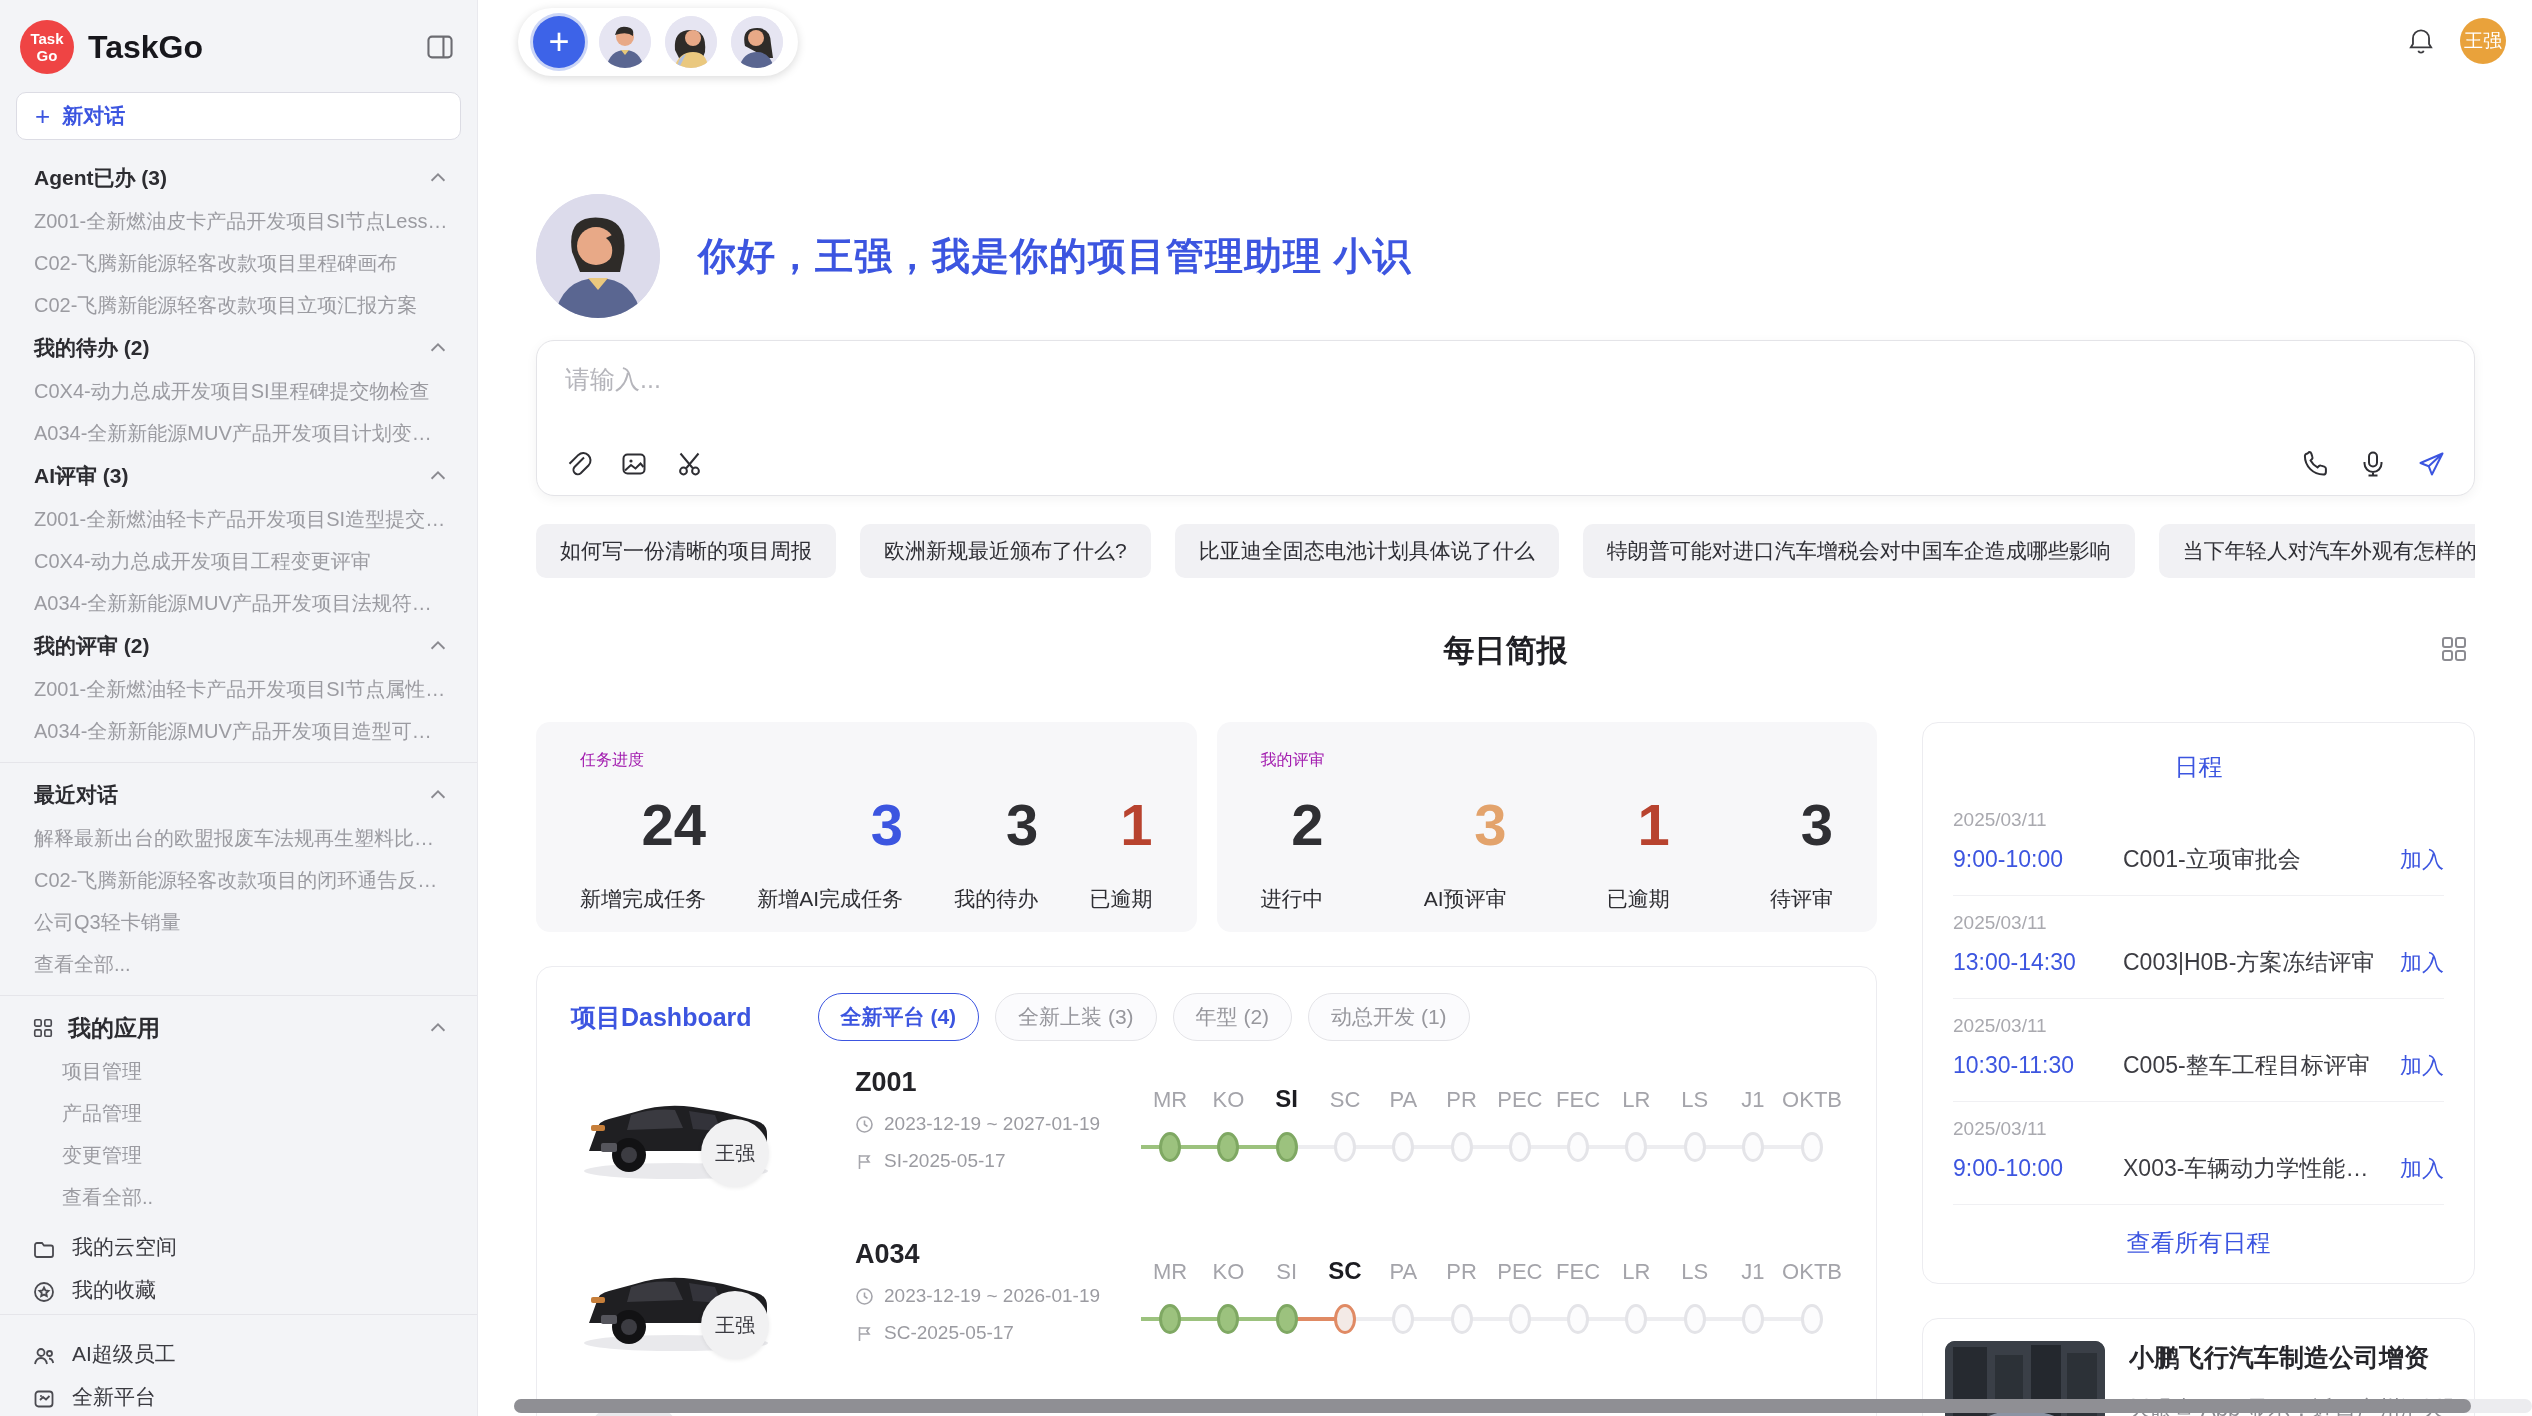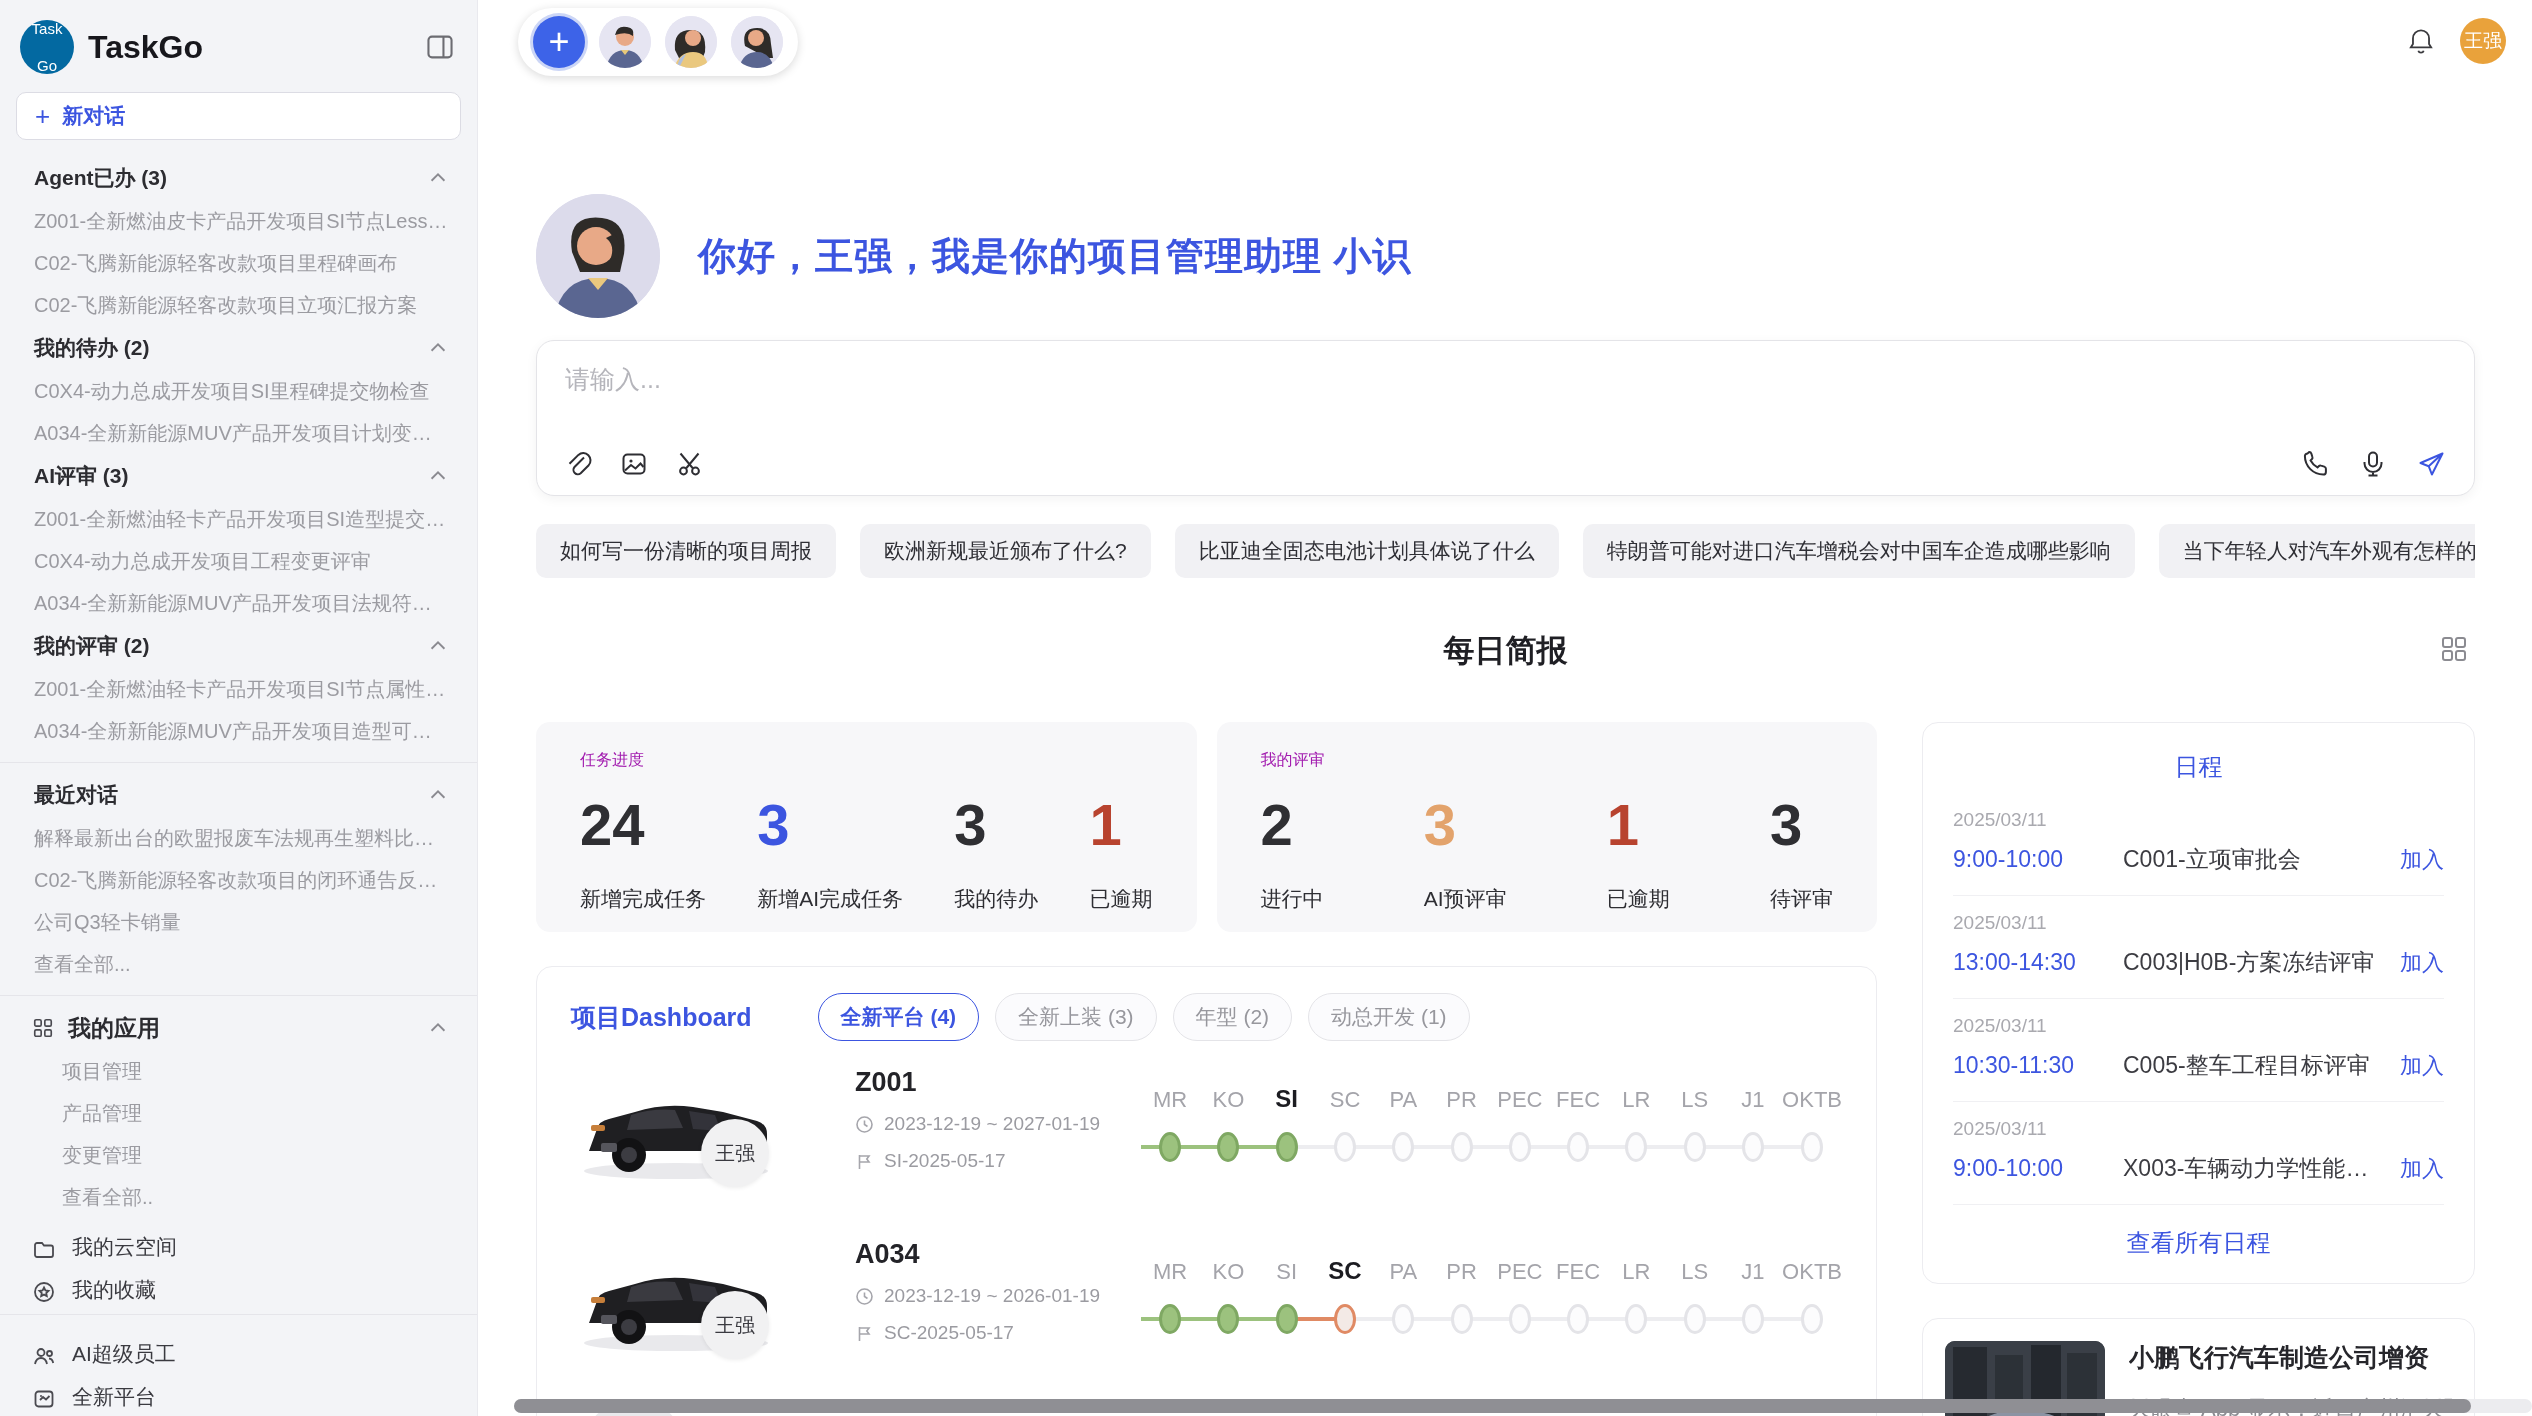--- a/index.html
+++ b/index.html
@@ -4,22 +4,22 @@
 <style>
   html,body{margin:0;padding:0;width:2532px;height:1416px;overflow:hidden;
     font-family:"Liberation Sans",sans-serif;background:#fff;color:#222;}
   *{box-sizing:border-box;}
   .app{display:flex;width:2532px;height:1416px;}
 
   
   .sidebar{width:478px;min-width:478px;height:100%;background:#f3f4f7;border-right:1px solid #e9e9ee;
     overflow:hidden;position:relative;}
   .side-head{display:flex;align-items:center;padding:20px 22px 10px 20px;}
-  .logo{width:54px;height:54px;border-radius:50%;background:#0369a1;color:#fff;display:flex;
-    flex-direction:column;align-items:center;justify-content:space-between;font-size:15px;line-height:17px;font-weight:400;flex:none;}
+  .logo{width:54px;height:54px;border-radius:50%;background:#ef4444;color:#fff;display:flex;
+    flex-direction:column;align-items:center;justify-content:center;font-size:15px;line-height:17px;font-weight:700;flex:none;}
   .app-title{font-size:32px;font-weight:700;color:#17171c;margin-left:14px;flex:1;}
   .collapse-btn{width:30px;height:30px;cursor:pointer;flex:none;}
   .new-chat{margin:8px 16px 16px;background:#fff;border:1px solid #dcdce4;border-radius:10px;height:48px;
     display:flex;align-items:center;padding:0 18px;color:#3C55E0;font-size:21px;font-weight:700;gap:12px;cursor:pointer;}
   .new-chat .plus{font-size:26px;font-weight:400;line-height:1;}
   .section-header{display:flex;align-items:center;justify-content:space-between;
     padding:0 28px 0 34px;height:44px;font-size:21px;color:#2c2c31;font-weight:600;cursor:pointer;}
   .section-header svg{width:22px;height:22px;}
   .side-item{padding:0 28px 0 34px;height:42px;line-height:42px;font-size:20px;color:#9b9ba1;
     white-space:nowrap;overflow:hidden;text-overflow:ellipsis;cursor:pointer;}
@@ -66,21 +66,21 @@
   .briefing-head{margin-top:52px;position:relative;text-align:center;height:42px;}
   .briefing-title{font-size:31px;font-weight:700;color:#1f1f24;}
   .layout-ic{position:absolute;right:6px;top:4px;width:30px;height:30px;cursor:pointer;}
 
   .brief-row{margin-top:50px;display:flex;gap:45px;align-items:flex-start;}
   .left-col{flex:1;min-width:0;}
   .stats-row{display:flex;gap:20px;}
   .stat-card{flex:1;background:#f7f7f9;border-radius:14px;padding:28px 44px 30px;height:210px;}
   .stat-title{color:#a21caf;font-size:16px;}
   .stat-values{display:flex;justify-content:space-between;margin-top:22px;}
-  .stat{display:flex;flex-direction:column;align-items:flex-start;}
+  .stat{display:flex;flex-direction:column;align-items:flex-end;}
   .stat .val{font-size:58px;font-weight:700;line-height:1.1;}
   .stat .lbl{font-size:21px;color:#2e2e33;margin-top:28px;}
 
   .right-col{width:553px;flex:none;}
   .schedule-card{border:1px solid #ececf0;border-radius:16px;padding:24px 30px 24px;background:#fff;}
   .schedule-title{text-align:center;color:#3C55E0;font-size:24px;margin:4px 0 10px;}
   .event{padding:16px 0 20px;border-bottom:1px solid #f0f0f3;}
   .event-date{font-size:19px;color:#a9a9af;}
   .event-main{display:flex;align-items:center;margin-top:13px;}
   .event-time{color:#3C55E0;font-size:23px;width:170px;flex:none;}

